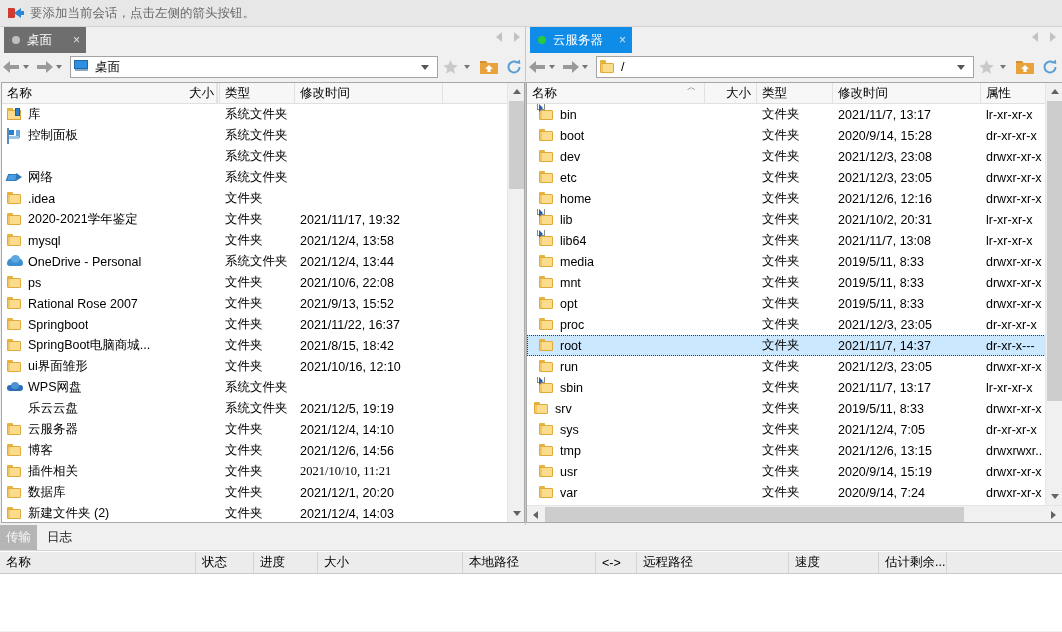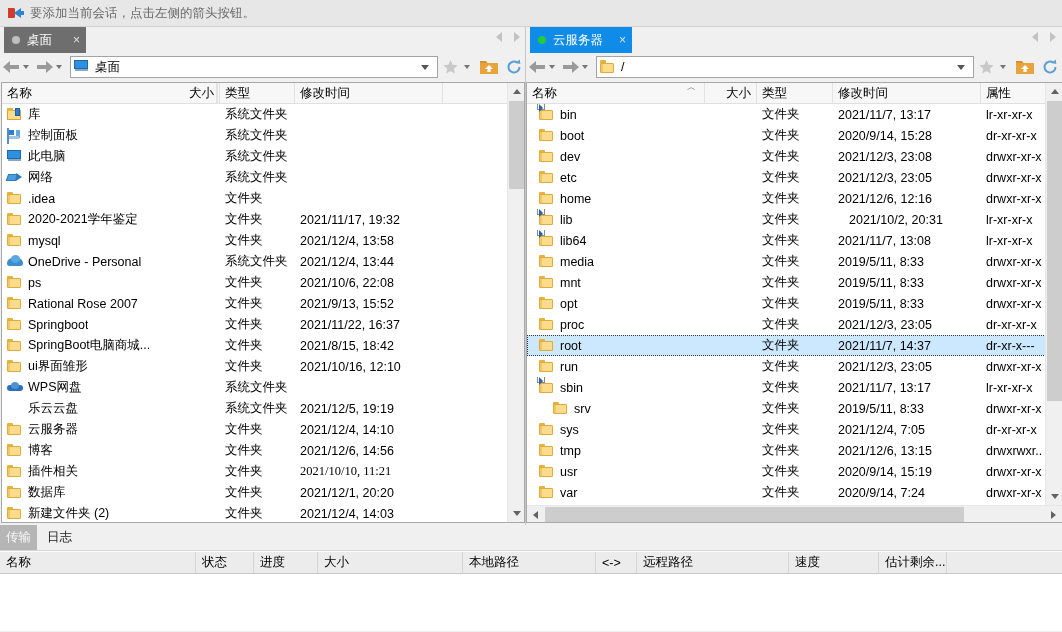--- a/index.html
+++ b/index.html
@@ -291,24 +291,20 @@
           <div class="row" style="position: relative;">
             <div class="c" style="position: absolute; left: 0px; width: 215px;">
               <span class="ficon"><span class="ic-control"><span class="s"></span><span class="s2"></span><span class="s3"></span></span></span>
               <span style="overflow: hidden;">控制面板</span>
             </div>
             <div class="c r" style="position: absolute; left: 161px; width: 52px;"></div>
             <div class="c" style="position: absolute; left: 218px; width: 75px;">系统文件夹</div>
             <div class="c" style="position: absolute; left: 293px; width: 148px;"></div>
           </div>
           <div class="row" style="position: relative;">
-            <div class="c" style="position: absolute; left: 0px; width: 215px;">
-              <span class="ficon"><span class="ic-pc"><span class="scr"></span><span class="base"></span></span></span>
-              <span style="overflow: hidden;">此电脑</span>
-            </div>
             <div class="c r" style="position: absolute; left: 161px; width: 52px;"></div>
             <div class="c" style="position: absolute; left: 218px; width: 75px;">系统文件夹</div>
             <div class="c" style="position: absolute; left: 293px; width: 148px;"></div>
           </div>
           <div class="row" style="position: relative;">
             <div class="c" style="position: absolute; left: 0px; width: 215px;">
               <span class="ficon"><span class="ic-net"><span class="plug"></span><span class="arr"></span></span></span>
               <span style="overflow: hidden;">网络</span>
             </div>
             <div class="c r" style="position: absolute; left: 161px; width: 52px;"></div>
@@ -597,21 +593,21 @@
             <div class="c" style="position: absolute; left: 306px; width: 148px;">2021/12/6, 12:16</div>
             <div class="c" style="position: absolute; left: 454px; width: 85px;">drwxr-xr-x</div>
           </div>
           <div class="row" style="position: relative;">
             <div class="c" style="position: absolute; left: 7px; width: 175px;">
               <span class="ficon"><span class="folder"><span class="tabtop"></span><span class="body"></span><span class="spine"></span><span class="linkbadge"></span></span></span>
               <span>lib</span>
             </div>
             <div class="c r" style="position: absolute; left: 180px; width: 45px;"></div>
             <div class="c" style="position: absolute; left: 230px; width: 76px;">文件夹</div>
-            <div class="c" style="position: absolute; left: 306px; width: 148px; margin-left: 11px;">2021/10/2, 20:31</div>
+            <div class="c" style="position: absolute; left: 306px; width: 148px;">2021/10/2, 20:31</div>
             <div class="c" style="position: absolute; left: 454px; width: 85px;">lr-xr-xr-x</div>
           </div>
           <div class="row" style="position: relative;">
             <div class="c" style="position: absolute; left: 7px; width: 175px;">
               <span class="ficon"><span class="folder"><span class="tabtop"></span><span class="body"></span><span class="spine"></span><span class="linkbadge"></span></span></span>
               <span>lib64</span>
             </div>
             <div class="c r" style="position: absolute; left: 180px; width: 45px;"></div>
             <div class="c" style="position: absolute; left: 230px; width: 76px;">文件夹</div>
             <div class="c" style="position: absolute; left: 306px; width: 148px;">2021/11/7, 13:08</div>
@@ -681,21 +677,21 @@
             <div class="c" style="position: absolute; left: 7px; width: 175px;">
               <span class="ficon"><span class="folder"><span class="tabtop"></span><span class="body"></span><span class="spine"></span><span class="linkbadge"></span></span></span>
               <span>sbin</span>
             </div>
             <div class="c r" style="position: absolute; left: 180px; width: 45px;"></div>
             <div class="c" style="position: absolute; left: 230px; width: 76px;">文件夹</div>
             <div class="c" style="position: absolute; left: 306px; width: 148px;">2021/11/7, 13:17</div>
             <div class="c" style="position: absolute; left: 454px; width: 85px;">lr-xr-xr-x</div>
           </div>
           <div class="row" style="position: relative;">
-            <div class="c" style="position: absolute; left: 21px; width: 175px;">
+            <div class="c" style="position: absolute; left: 2px; width: 175px;">
               <span class="ficon"><span class="folder"><span class="tabtop"></span><span class="body"></span><span class="spine"></span></span></span>
               <span>srv</span>
             </div>
             <div class="c r" style="position: absolute; left: 180px; width: 45px;"></div>
             <div class="c" style="position: absolute; left: 230px; width: 76px;">文件夹</div>
             <div class="c" style="position: absolute; left: 306px; width: 148px;">2019/5/11, 8:33</div>
             <div class="c" style="position: absolute; left: 454px; width: 85px;">drwxr-xr-x</div>
           </div>
           <div class="row" style="position: relative;">
             <div class="c" style="position: absolute; left: 7px; width: 175px;">

